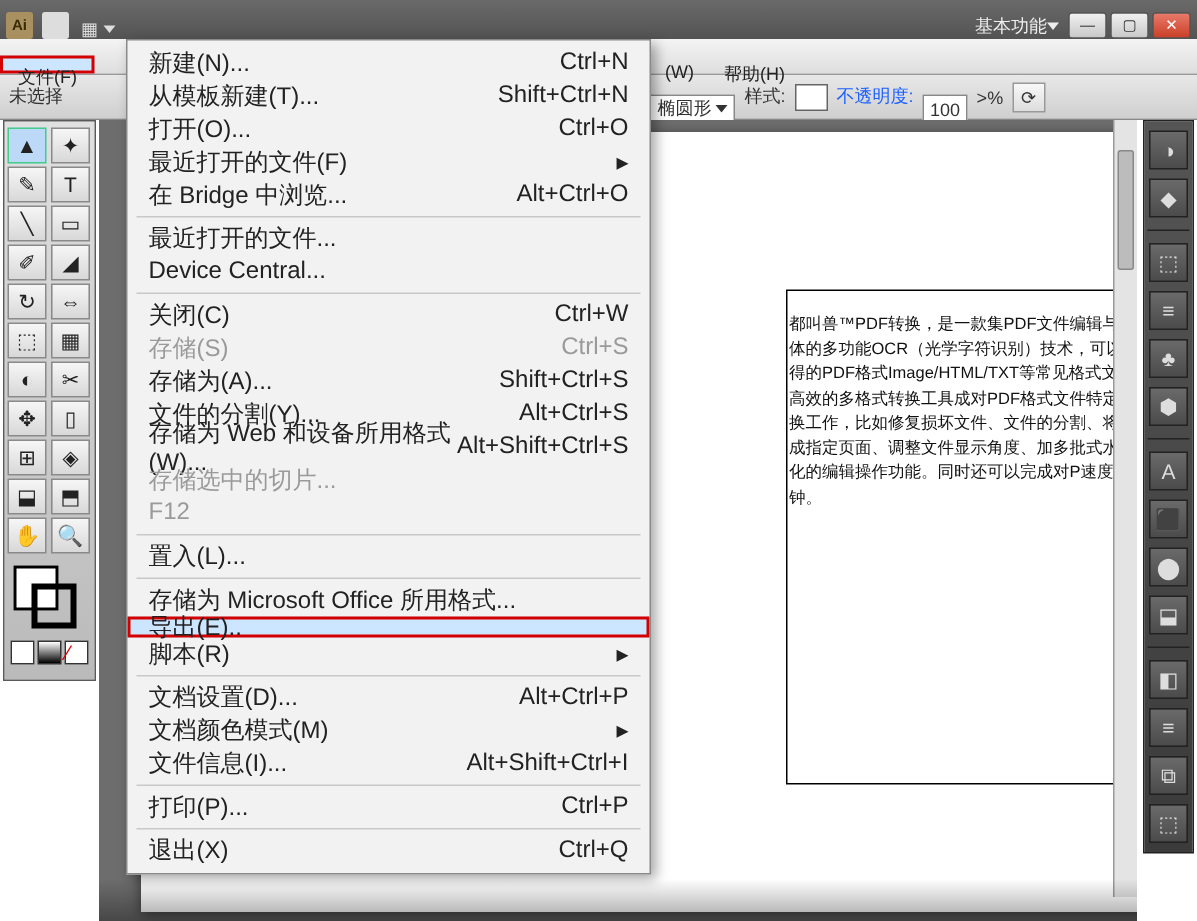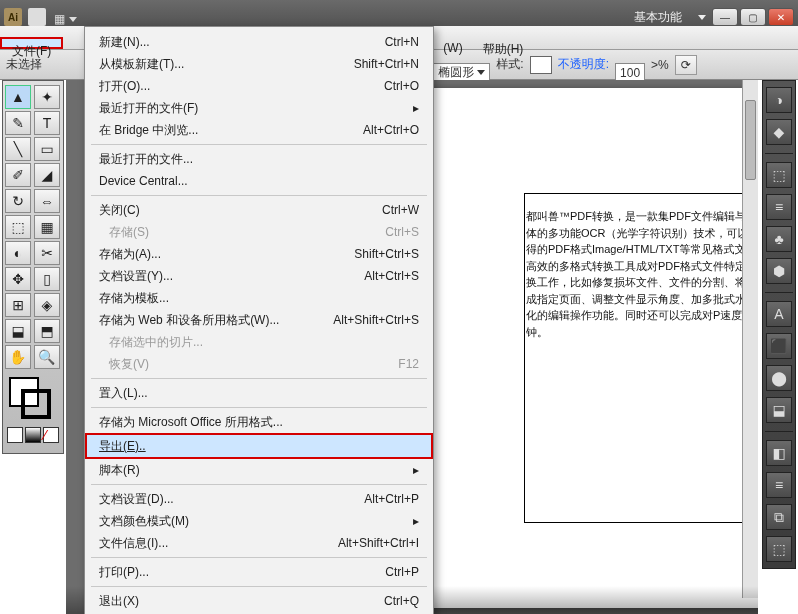--- a/index.html
+++ b/index.html
@@ -4,21 +4,21 @@
 <style>
 * { margin: 0; padding: 0; box-sizing: border-box; font-family: "Microsoft YaHei", Arial, sans-serif; }
 body { width: 798px; height: 614px; background: #fff; overflow: hidden; position: relative; font-size: 12px; }
 
 
 .titlebar { height: 26px; background: linear-gradient(#6a6a6a, #535353); display: flex; align-items: flex-end; padding: 0 4px; }
 .titlebar .ai-logo { width: 18px; height: 18px; background: #a89060; border-radius: 2px; margin-right: 6px; display:flex;align-items:center;justify-content:center;color:#3a2a00;font-weight:bold;font-size:10px; }
 .titlebar .tab-icon { width: 18px; height: 18px; background: #ddd; border-radius: 2px; margin-right: 4px; }
 .titlebar .doc-dd { display:flex;align-items:center;color:#ddd;gap:4px;margin-left:4px; }
 .titlebar .spacer { flex:1; }
-.titlebar .workspace { color:#eee; display:flex; align-items:center; gap:16px; margin-right:6px; }
+.titlebar .workspace { color:#eee; display:flex; align-items:center; gap:0; margin-right:6px; }
 .winbtns { display:flex; gap:2px; }
 .winbtn { width:26px; height:18px; background:linear-gradient(#f0f0f0,#c8c8c8); border:1px solid #555; border-radius:3px; display:flex;align-items:center;justify-content:center;font-size:10px;color:#333; }
 .winbtn.close { background:linear-gradient(#e97a6a,#c94028); color:#fff; }
 
 
 .menubar { height: 24px; background: linear-gradient(#f4f4f4,#dedede); border-bottom:1px solid #9a9a9a; display:flex; align-items:stretch; }
 .menuitem { padding:4px 10px; color:#222; cursor:default;margin-top:11px; }
 .menuitem.active { background:#cde6ff; border:2px solid #d40000; outline:none; }
 .menubar .rightmenu { display:flex; margin-left:370px; }
 
@@ -49,24 +49,24 @@
 .docarea { position:absolute; left:66px; right:40px; top:80px; bottom:0; background:#6d6d6d; overflow:hidden; }
 .canvas { position:absolute; left:28px; top:8px; width:680px; height:520px; background:#fff; box-shadow:0 2px 8px rgba(0,0,0,.5); }
 .artboard { position:absolute; left:430px; top:105px; width:300px; height:330px; border:1px solid #000; background:#fff; }
 .doc-text { position:absolute; left:460px; top:128px; width:296px; font-size:11px; line-height:1.5; color:#111; }
 .vscroll { position:absolute; right:0; top:0; bottom:16px; width:16px; background:#e4e4e4; border-left:1px solid #999; }
 .vscroll .thumb { position:absolute; top:20px; height:80px; left:2px; right:2px; background:#bcbcbc; border:1px solid #888; border-radius:2px; }
 .botshadow { position:absolute; left:0;right:0;bottom:0;height:28px; background:linear-gradient(transparent, rgba(0,0,0,.35)); }
 
 
 .dropdown { position:absolute; left:84px; top:26px; width:350px; background:#f2f2f2; border:1px solid #8a8a8a; box-shadow:3px 3px 8px rgba(0,0,0,.35); padding:4px 0; z-index:50; }
-.dd-row { display:flex; align-items:center; height:22px; padding:0 14px; color:#222; font-size:12px; }
-.dd-row.disabled { color:#9a9a9a;margin-left:10px; }
+.dd-row { display:flex; align-items:center; height:22px; padding:0 14px; color:#222; font-size:16px; }
+.dd-row.disabled { color:#9a9a9a; }
 .dd-row .lbl { flex:1; }
-.dd-row.hi { background:#cde6ff; border:2px solid #d40000; height:26px; padding:0 12px;text-decoration:underline; }
+.dd-row.hi { background:#cde6ff; border:2px solid #d40000; height:14px; padding:0 12px; }
 .dd-sep { height:1px; background:#c8c8c8; margin:3px 6px; }
 
 .chevron { display:inline-block; width:0;height:0;border-left:4px solid transparent;border-right:4px solid transparent;border-top:5px solid currentColor; }
 </style>
 </head>
 <body>
 
 <div class="titlebar">
   <div class="ai-logo">Ai</div>
   <div class="tab-icon"></div>
@@ -217,37 +217,32 @@
     </div>
     <div class="dd-row disabled">
       <span class="lbl">存储(S)</span>
       <span>Ctrl+S</span>
     </div>
     <div class="dd-row">
       <span class="lbl">存储为(A)...</span>
       <span>Shift+Ctrl+S</span>
     </div>
     <div class="dd-row">
-      <span class="lbl">文档设置(Y)...</span>
+      <span class="lbl">文件的分割(Y)...</span>
       <span>Alt+Ctrl+S</span>
-    </div>
-    <div class="dd-row">
-      <span class="lbl">存储为模板...</span>
-      <span></span>
     </div>
     <div class="dd-row">
       <span class="lbl">存储为 Web 和设备所用格式(W)...</span>
       <span>Alt+Shift+Ctrl+S</span>
     </div>
     <div class="dd-row disabled">
       <span class="lbl">存储选中的切片...</span>
       <span></span>
     </div>
     <div class="dd-row disabled">
-      <span class="lbl">恢复(V)</span>
       <span>F12</span>
     </div>
     <div class="dd-sep"></div>
     <div class="dd-row">
       <span class="lbl">置入(L)...</span>
       <span></span>
     </div>
     <div class="dd-sep"></div>
     <div class="dd-row">
       <span class="lbl">存储为 Microsoft Office 所用格式...</span>

